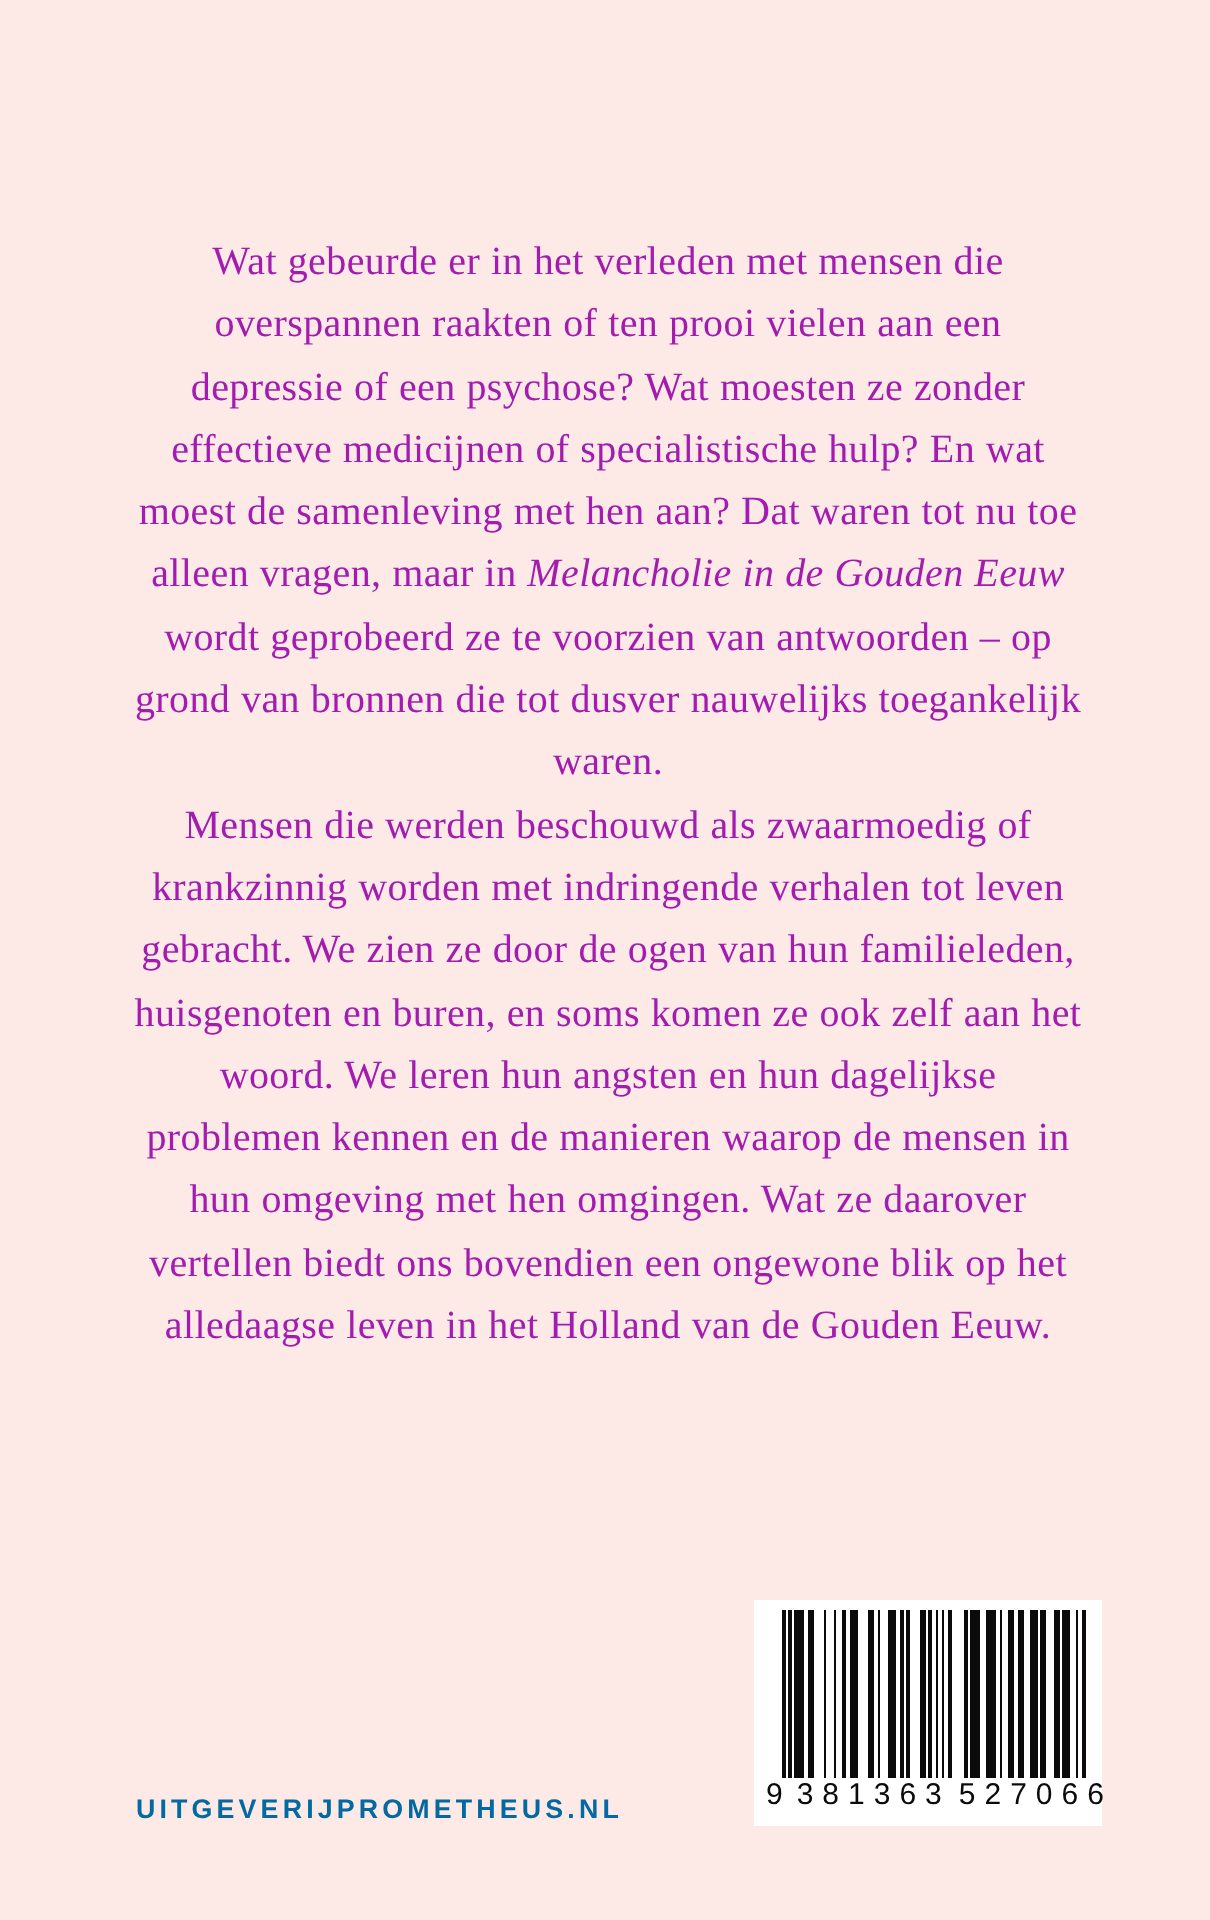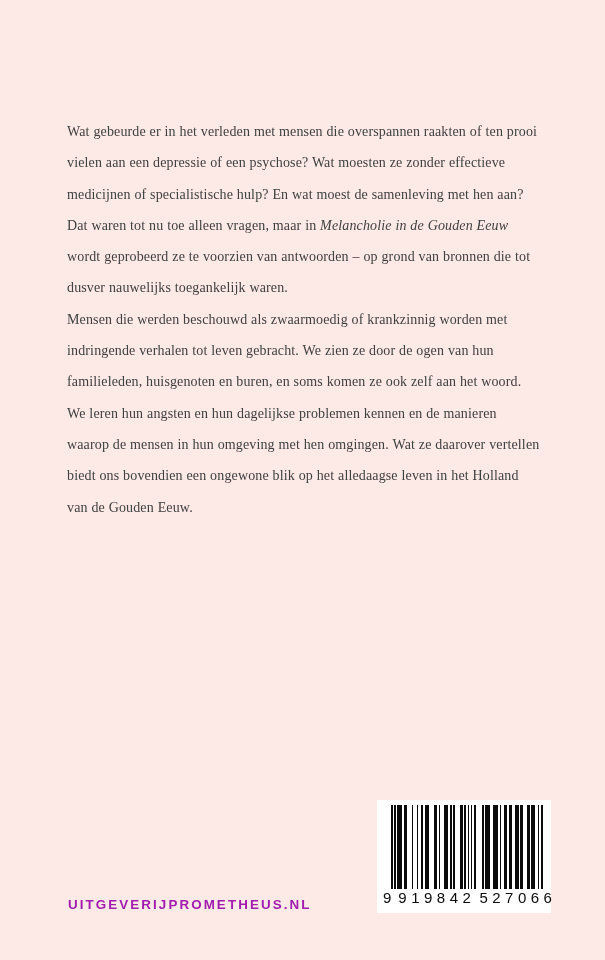--- a/index.html
+++ b/index.html
@@ -20,47 +20,47 @@
     inset: 0;
     background: #fde9e6;
   }
 
   
   .blurb {
     position: absolute;
     left: 67px;
     top: 116px;
     width: 474px;
-    color: #404040;
-    font-size: 14px;
+    color: #a21caf;
+    font-size: 20px;
     line-height: 31.3px;
     letter-spacing: 0.01em;
     word-spacing: 0.01em;
-    text-align: left;
+    text-align: center;
     -webkit-font-smoothing: antialiased;
   }
   .blurb p {
     margin: 0;
     text-indent: 0;
     hyphens: none;
   }
   .blurb .title-italic {
     font-style: italic;
   }
 
   
   .publisher {
     position: absolute;
     left: 68px;
     top: 897px;
     font-family: "Liberation Sans", "DejaVu Sans", sans-serif;
     font-size: 13.4px;
     font-weight: 700;
     letter-spacing: 0.155em;
-    color: #a21caf;
+    color: #0369a1;
     white-space: nowrap;
   }
 
   
   .barcode-box {
     position: absolute;
     left: 377px;
     top: 800px;
     width: 174px;
     height: 113px;
@@ -178,18 +178,18 @@
         <span style="width: 3.2px; flex: 0 0 auto;"></span>
         <span class="sp" style="width: 1.6px; flex: 0 0 auto;"></span>
         <span style="width: 3.2px; flex: 0 0 auto;"></span>
         <span class="sp" style="width: 3.2px; flex: 0 0 auto;"></span>
         <span style="width: 1.6px; flex: 0 0 auto;"></span>
         <span class="sp" style="width: 1.6px; flex: 0 0 auto;"></span>
         <span style="width: 1.6px; flex: 0 0 auto;"></span>
       </div>
     <div class="barcode-digits">
       <span class="lead">9</span>
-      <span class="grp left">919842</span>
+      <span class="grp left">381363</span>
       <span class="grp">527066</span>
     </div>
   </div>
 
 </div>
 
 </body></html>

